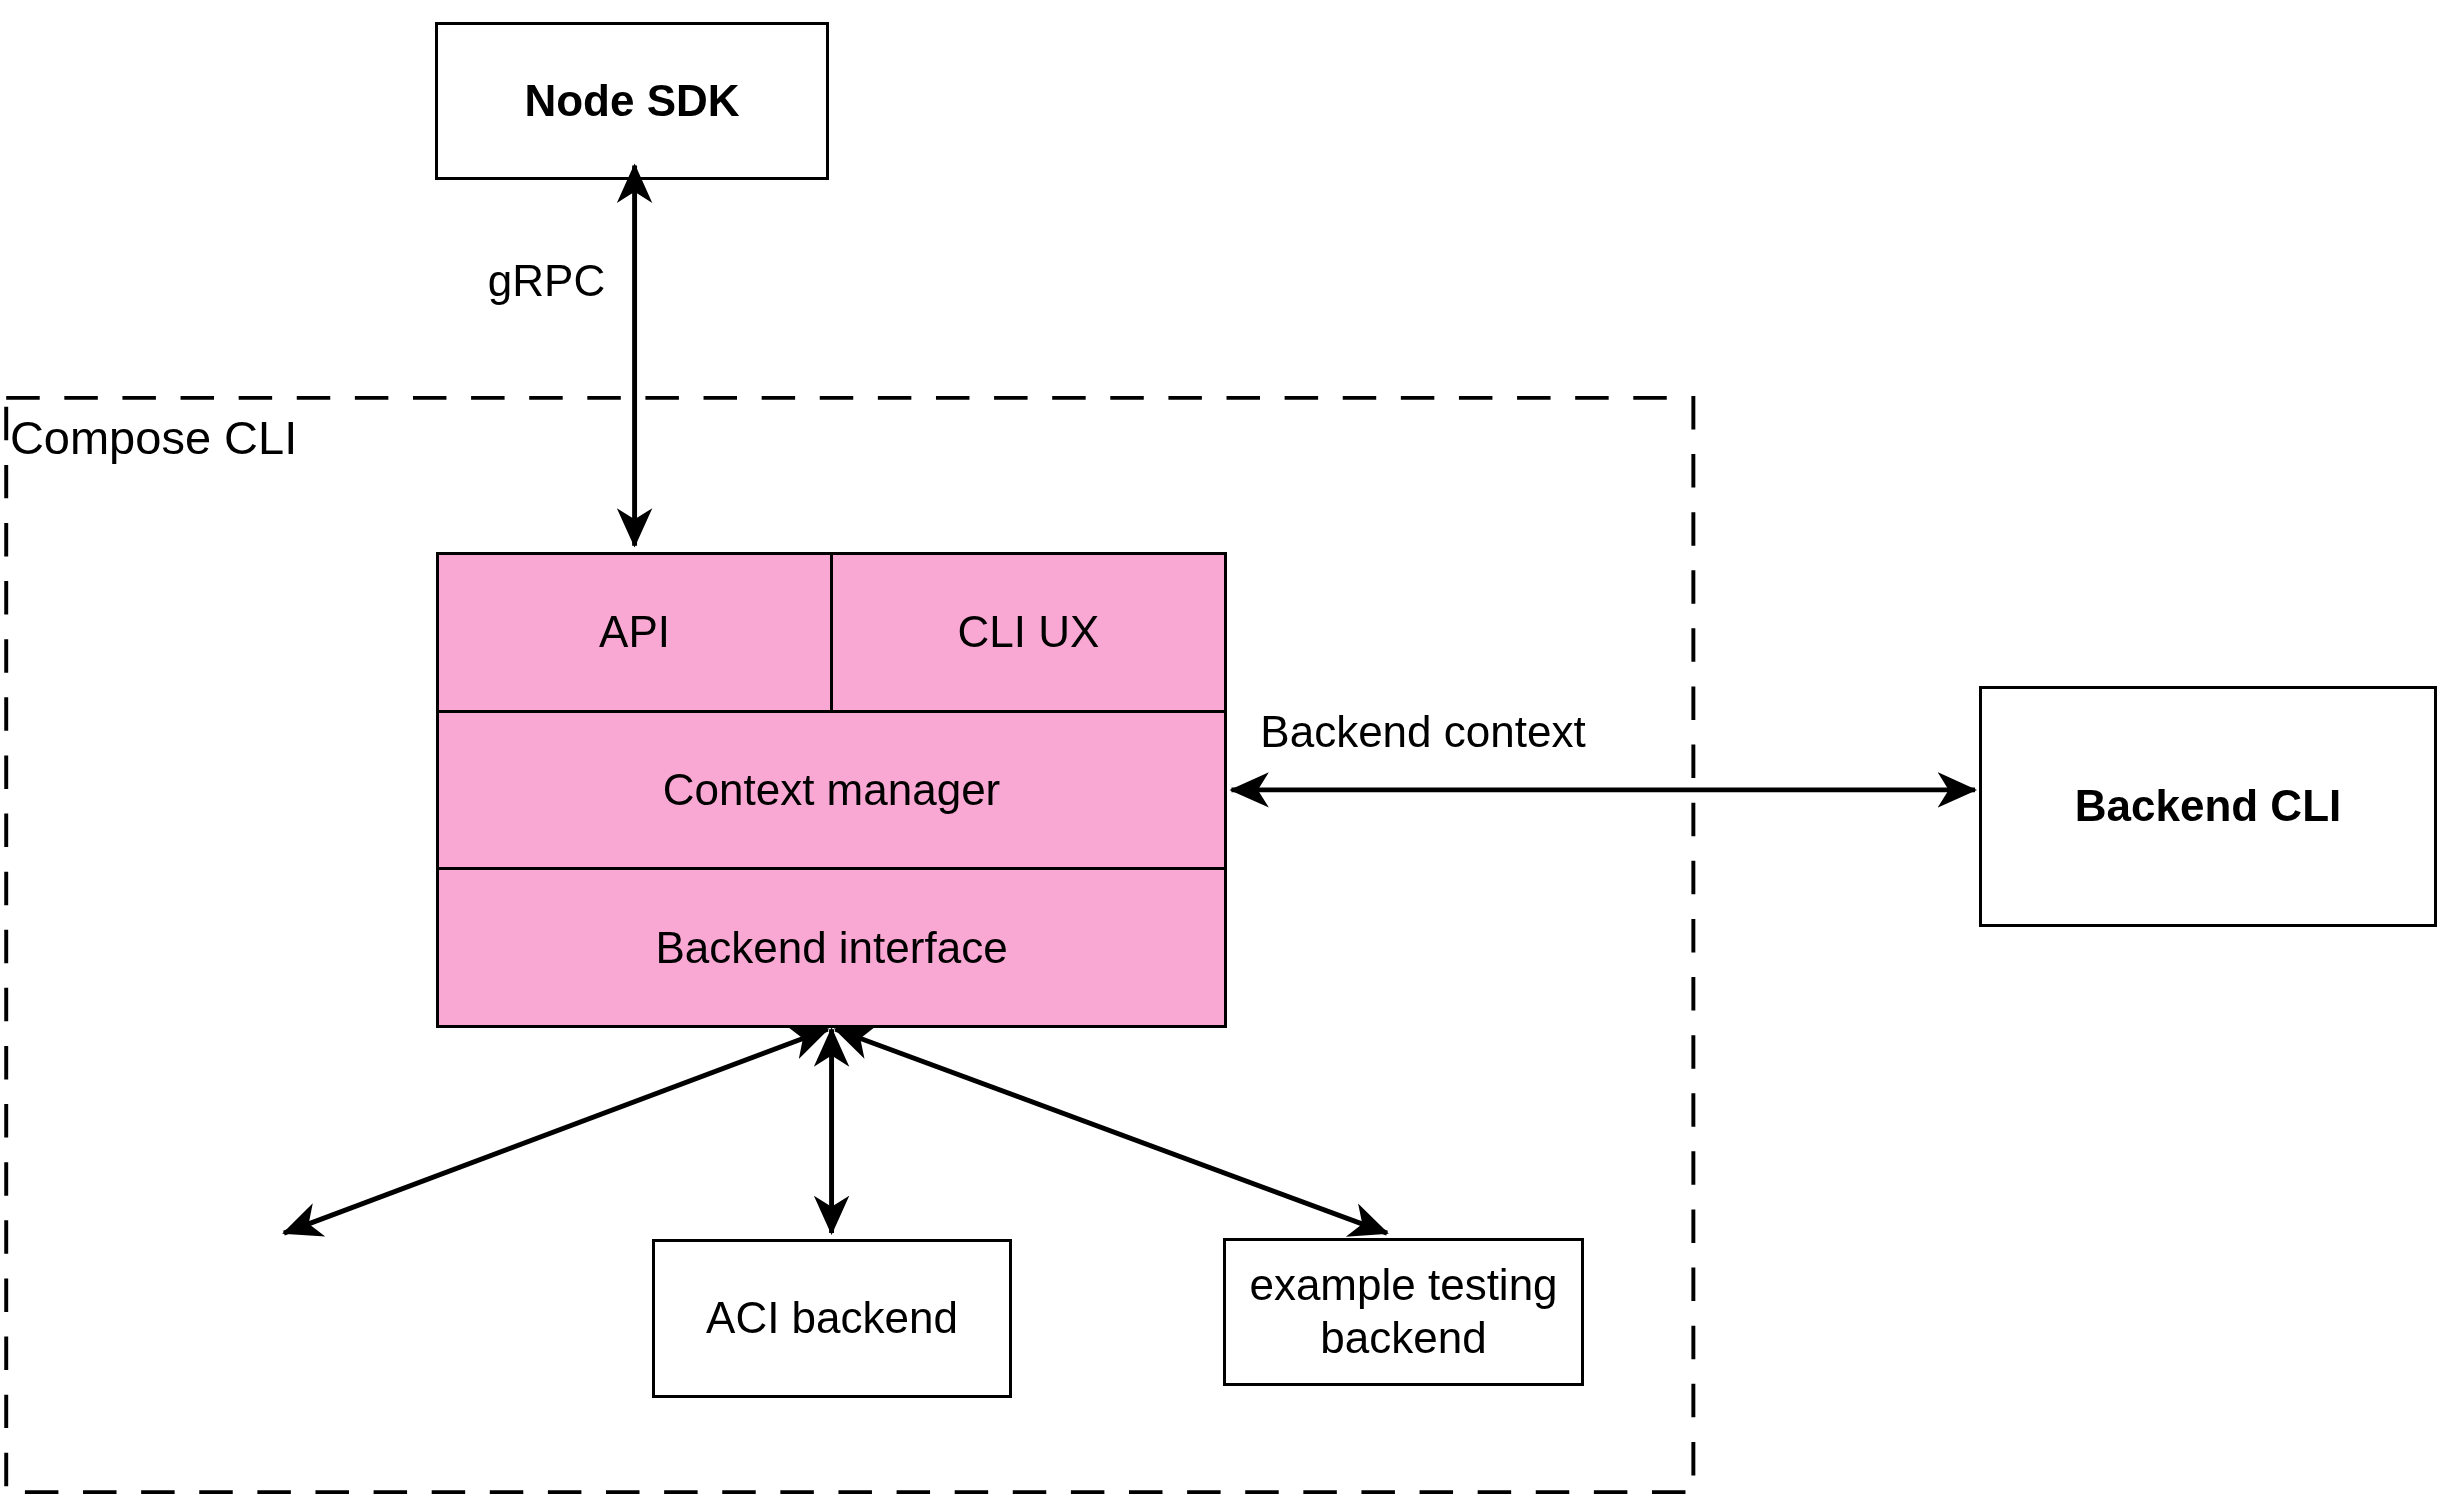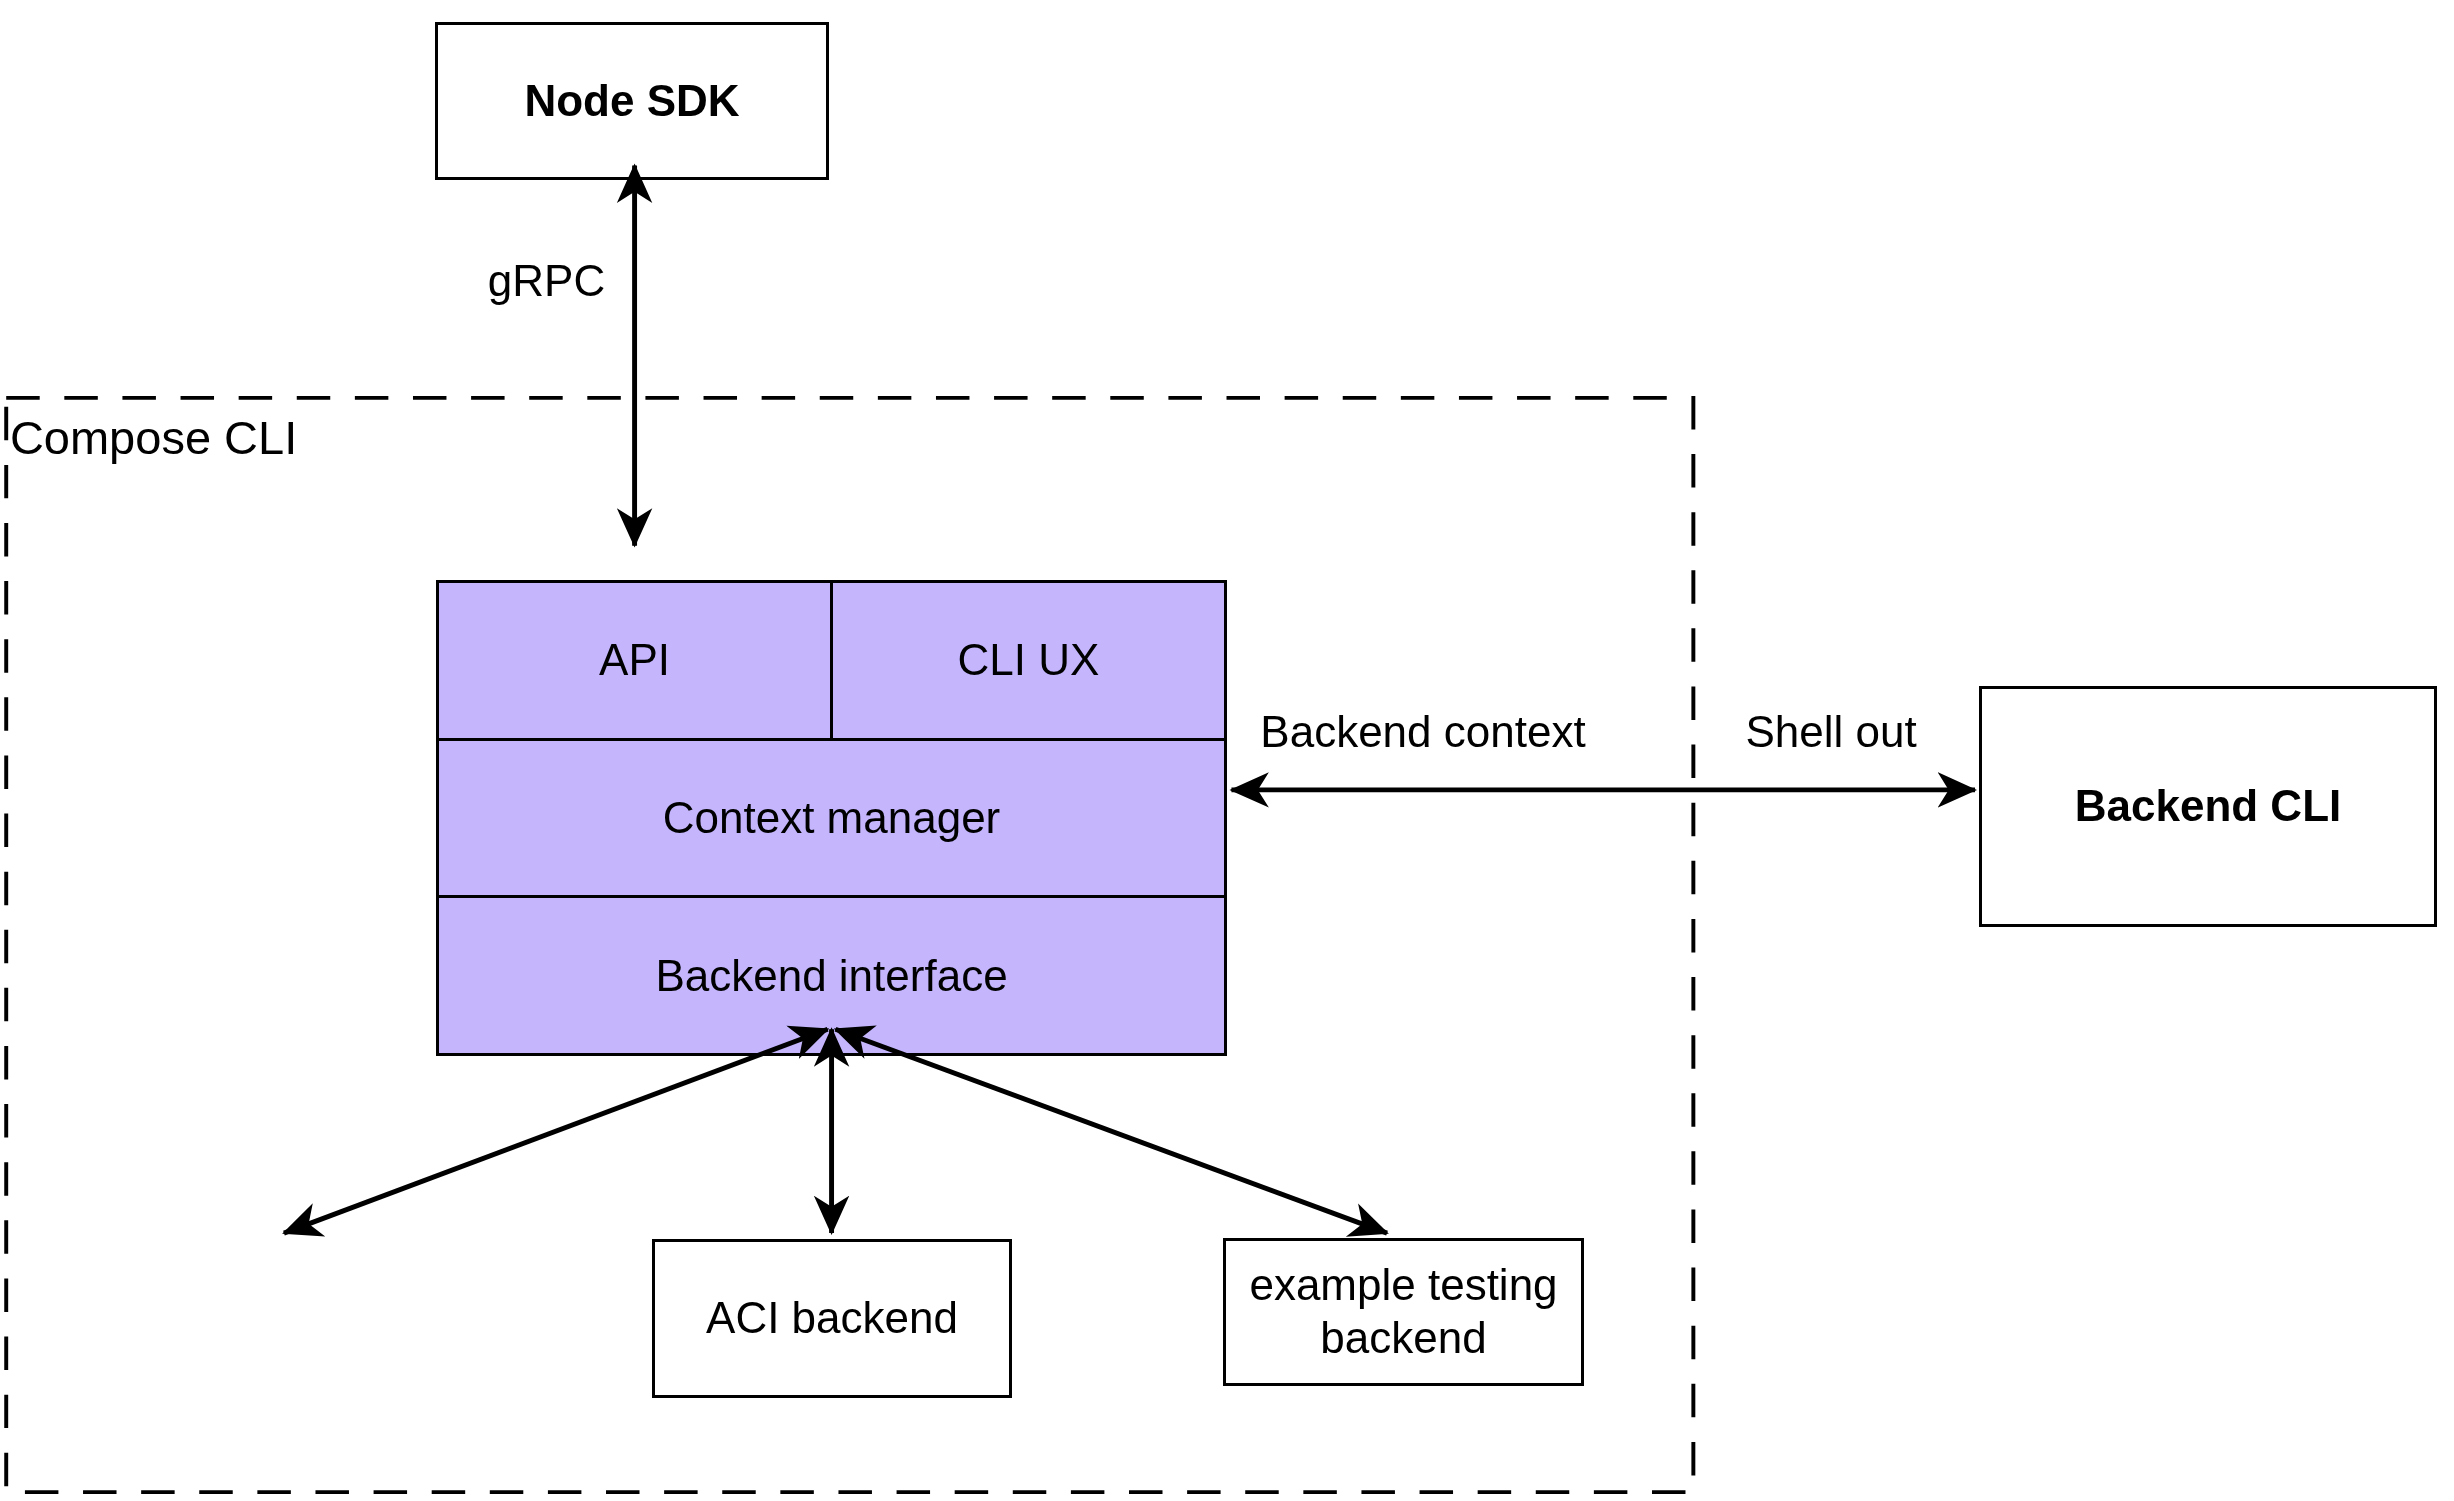--- a/index.html
+++ b/index.html
@@ -39,26 +39,25 @@
     z-index: 2;
   }
   .bold { font-weight: bold; margin-top: 20px; }
   .stack {
     position: absolute;
     left: 436px;
     top: 552px;
     width: 791px;
     height: 476px;
     border: 3.9px solid #000000;
-    background: #c4b5fd;
+    background: #f9a8d4;
     box-sizing: border-box;
     display: flex;
     flex-direction: column;
     z-index: 2;
-    margin-top: 28px;
   }
   .stack-row {
     display: flex;
     flex: 1;
     box-sizing: border-box;
   }
   .stack-row + .stack-row { border-top: 3.9px solid #000000; }
   .cell {
     flex: 1;
     display: flex;
@@ -134,21 +133,20 @@
       </div>
     </div>
     <div class="stack-row">
       <div class="cell">
         <span>Backend interface</span>
       </div>
     </div>
   </div>
 
   <div class="edge-label" style="left:1226px; top:707px; width:394px;">Backend context</div>
-  <div class="edge-label" style="left:1683px; top:707px; width:296px;">Shell out</div>
 
   <div class="box bold" style="left:1979px; top:666px; width:458px; height:241px;">
     <span>Backend CLI</span>
   </div>
 
 
   <div class="box" style="left:652px; top:1239px; width:360px; height:159px;">
     <span>ACI backend</span>
   </div>
 

